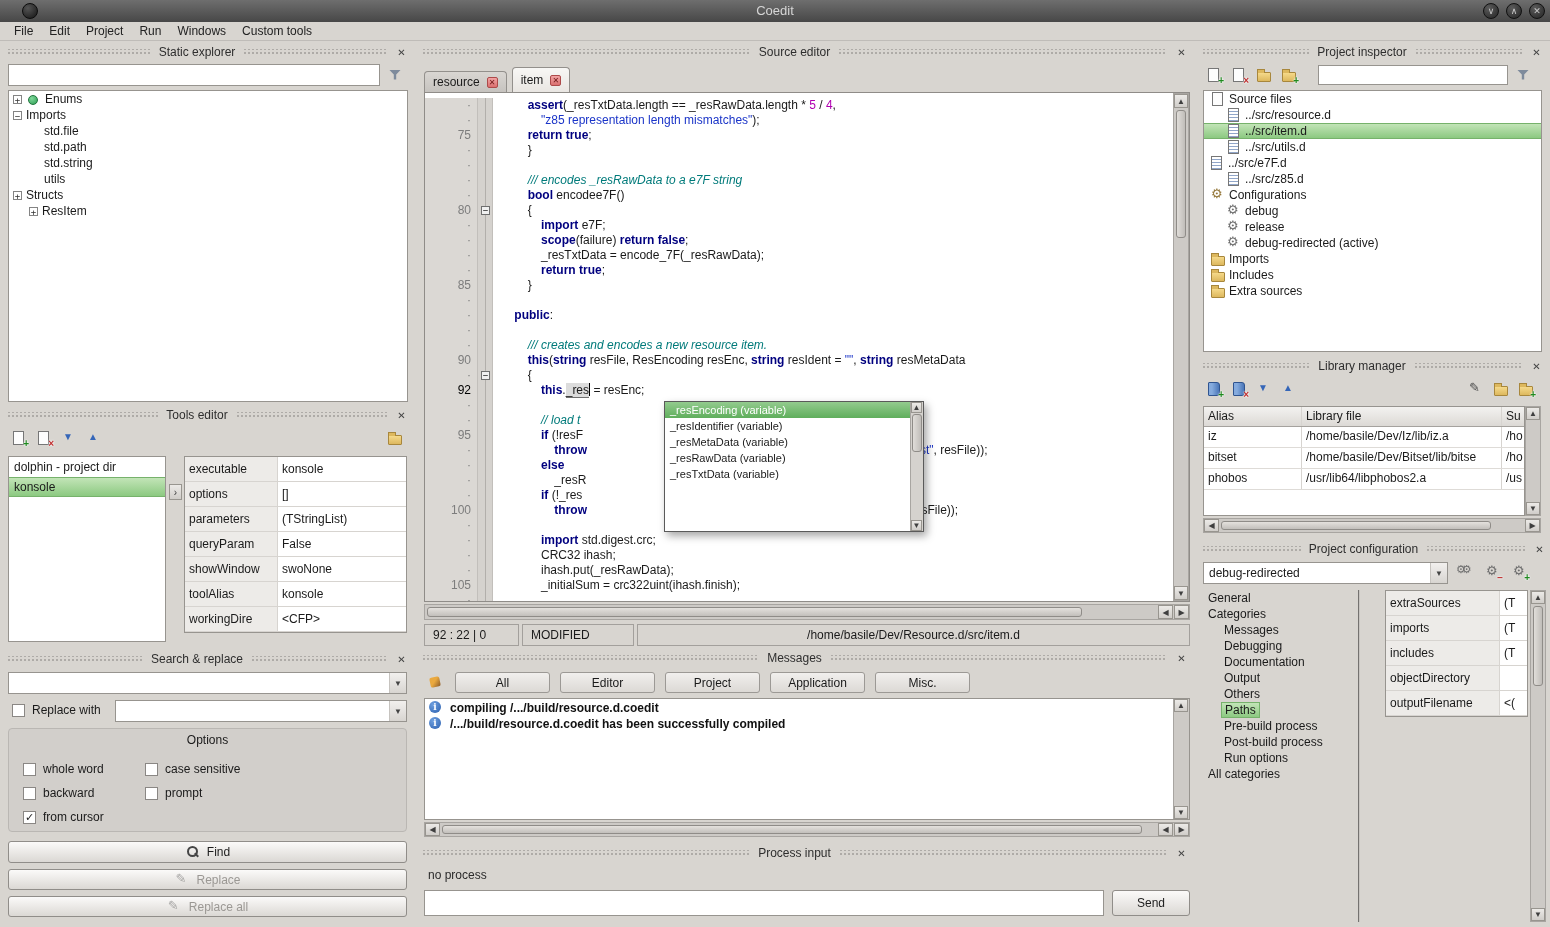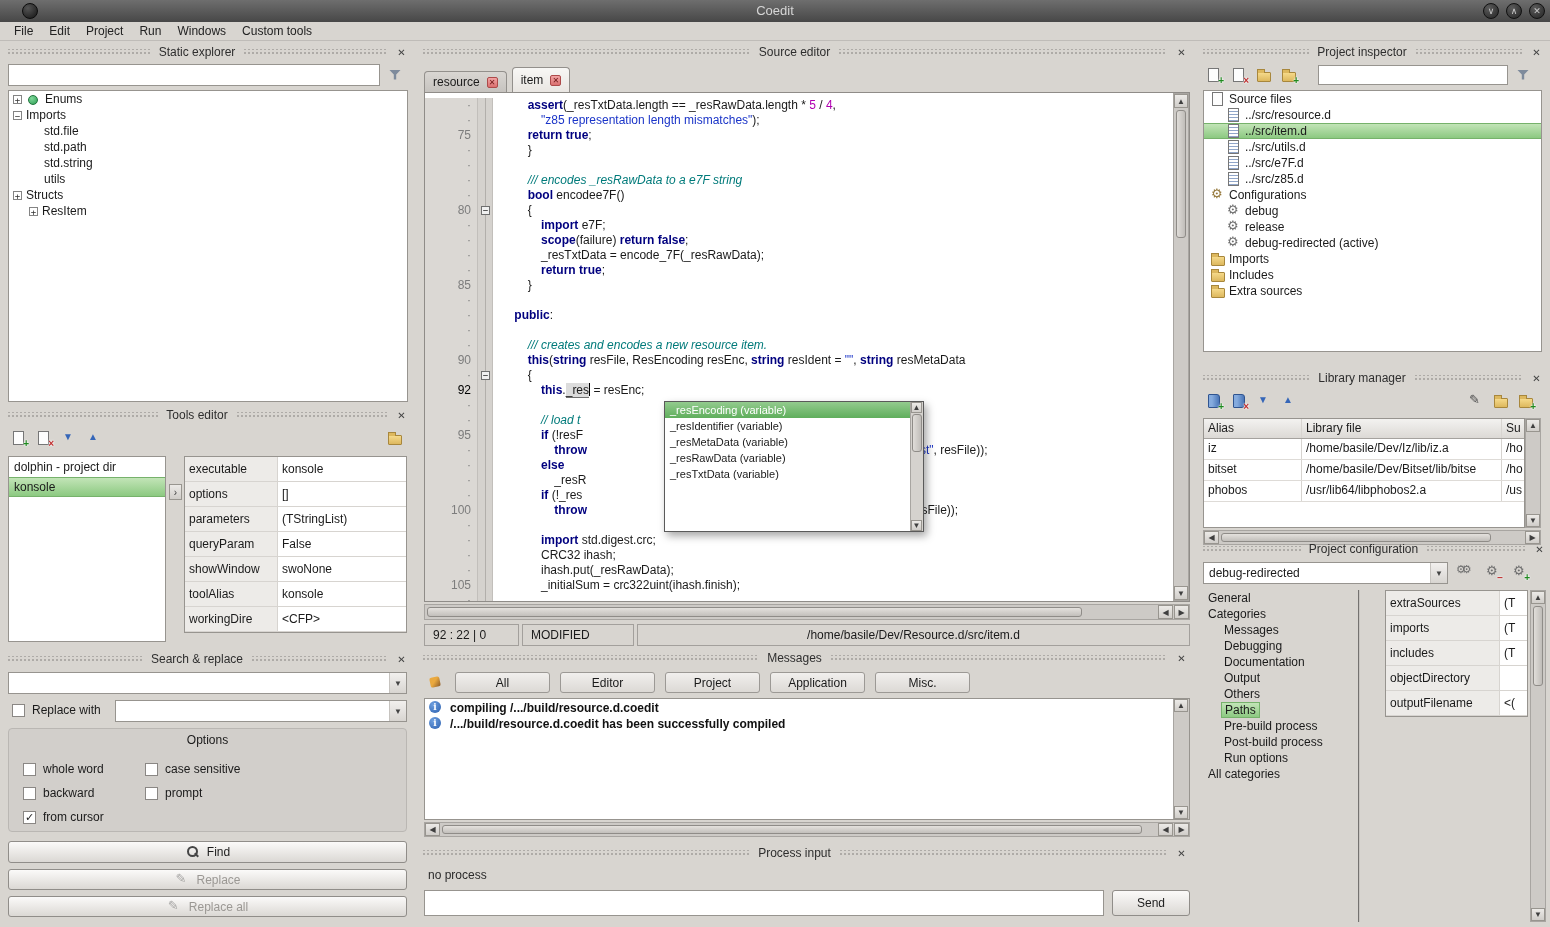--- a/index.html
+++ b/index.html
@@ -675,21 +675,21 @@
           <span>../src/resource.d</span>
         </div>
         <div class="trow selected" style="padding-left: 22px;">
           <span class="ic docl"></span>
           <span>../src/item.d</span>
         </div>
         <div class="trow" style="padding-left: 22px;">
           <span class="ic docl"></span>
           <span>../src/utils.d</span>
         </div>
-        <div class="trow" style="padding-left: 22px;">
+        <div class="trow" style="padding-left: 5px;">
           <span class="ic docl"></span>
           <span>../src/e7F.d</span>
         </div>
         <div class="trow" style="padding-left: 22px;">
           <span class="ic docl"></span>
           <span>../src/z85.d</span>
         </div>
         <div class="trow" style="padding-left: 6px;">
           <span class="ic geargold"></span>
           <span>Configurations</span>
@@ -714,21 +714,21 @@
           <span class="ic folder"></span>
           <span>Includes</span>
         </div>
         <div class="trow" style="padding-left: 6px;">
           <span class="ic folder"></span>
           <span>Extra sources</span>
         </div>
       </div>
   </div>
 
-  <div class="panel" style="left:1198px;top:370px;width:349px;height:179px;">
+  <div class="panel" style="left:1198px;top:358px;width:349px;height:179px;">
     <div class="phead">
       <div class="grip"></div>
       <div class="ptitle">Library manager</div>
       <div class="grip"></div>
       <div class="pclose"></div>
     </div>
     <div style="position:absolute;left:4px;top:19px;display:flex;gap:2px;" id="lm-toolbar">
         <div class="toolbtn">
           <span class="ic book">
             <span class="badge" style="color: rgb(31, 138, 31);">+</span>

